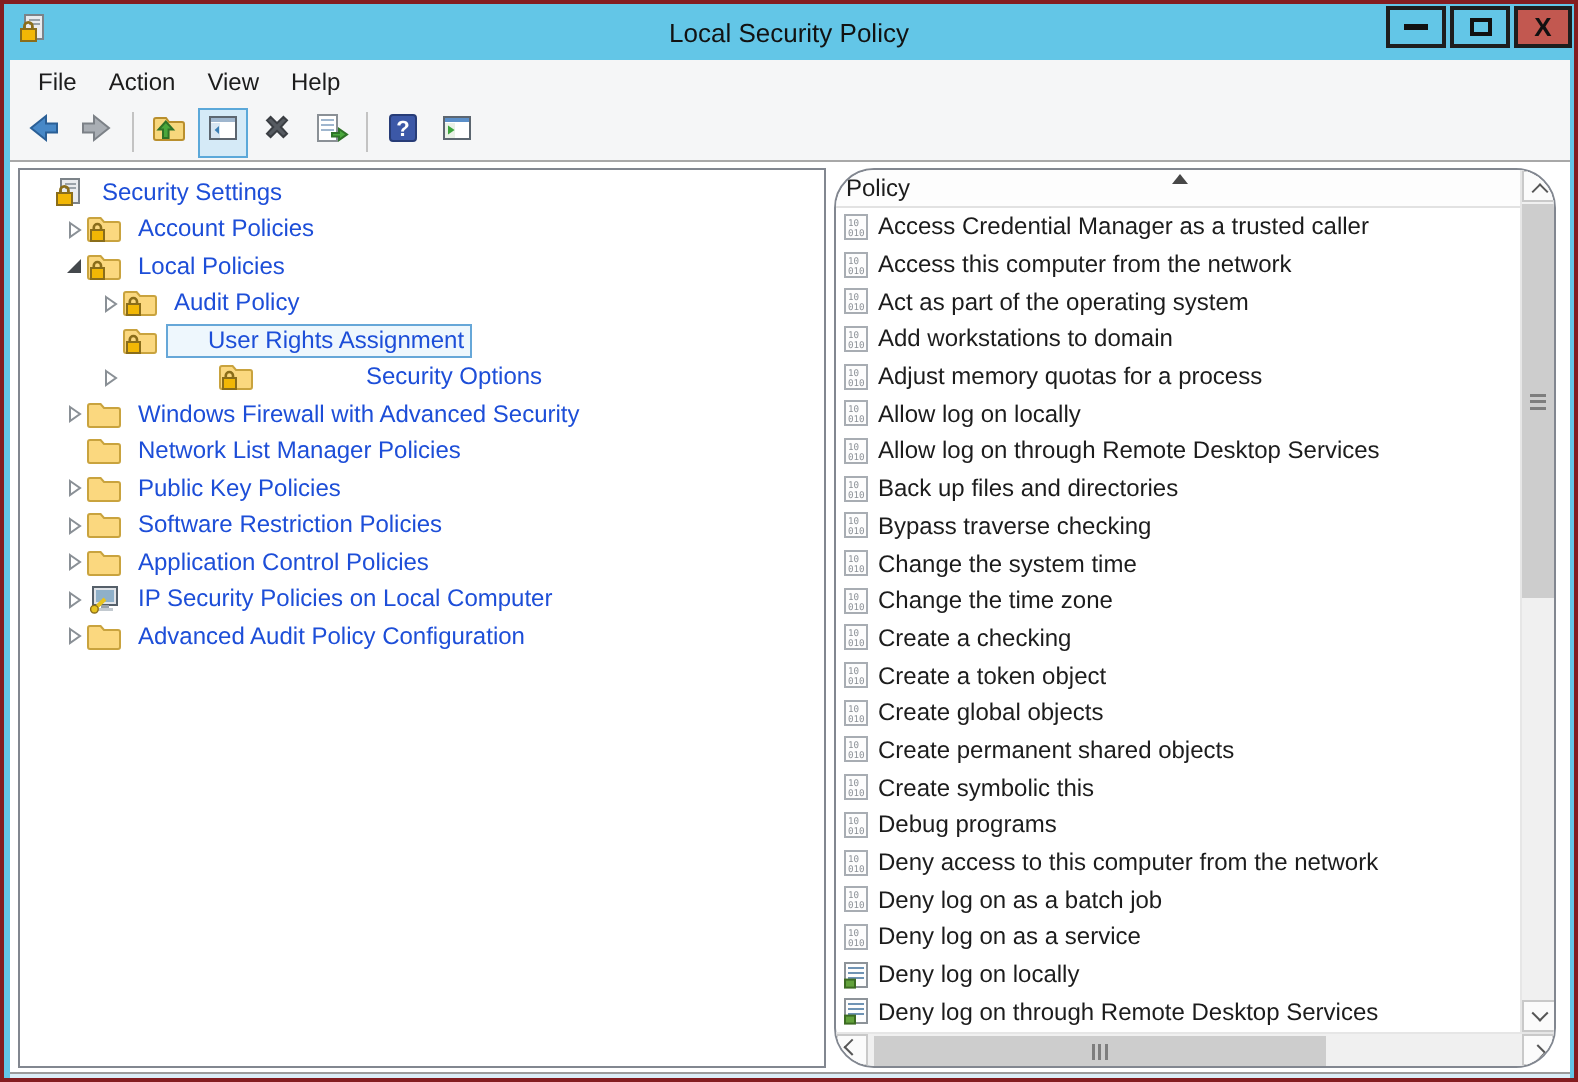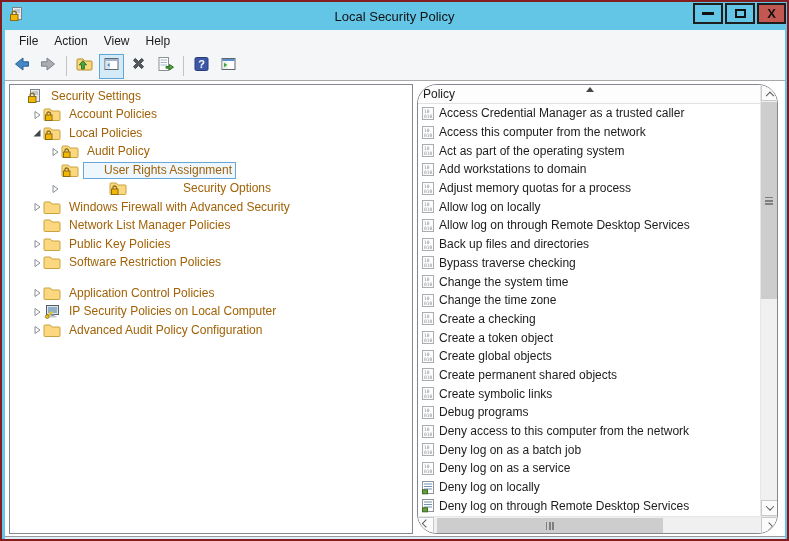--- a/index.html
+++ b/index.html
@@ -57,21 +57,21 @@
   
   .content { position:relative; height:455px; background:#fff; }
   .pane {
     position:absolute; top:3px; background:#fff;
     border:1px solid var(--c-pane-border); overflow:hidden;
   }
   .pane.left  { left:4px;  width:404px; height:450px; }
   .pane.right { left:412px; width:361px; height:450px;border-radius:20px; }
 
   
-  .tree { padding-top:2px; font-size:12px; color:#a16207; }
+  .tree { padding-top:2px; font-size:12px; color:#1d4ed8; }
   .trow { display:flex; align-items:center; height:18.5px; white-space:nowrap; }
   .texp { width:13px; height:13px; display:flex; align-items:center; justify-content:center; flex:none; }
   .ticn { width:18px; height:15px; display:flex; align-items:center; justify-content:center; flex:none; margin-right:4px; }
   .tlbl { padding:0 3px; border:1px solid transparent; line-height:15px; }
   .tlbl.selected { background:var(--c-sel-fill); border:1px solid var(--c-sel-border);padding-left:20px; }
 
   
   .colheader {
     position:absolute; left:0; top:0; height:19px; width:344px;
     background:#fdfdfd; border-bottom:1px solid #e2e2e2; border-right:1px solid #e2e2e2;
@@ -345,21 +345,21 @@
                   <path d="M3 1.5 L8 5 L3 8.5 Z" fill="#ffffff" stroke="#8a9096"></path>
                 </svg>
               </span>
               <span class="ticn">
                 <svg width="18" height="15" viewBox="0 0 18 15">
                   <path d="M1 4 V12.5 a1 1 0 0 0 1 1 H16 a1 1 0 0 0 1 -1 V5 a1 1 0 0 0 -1 -1 H9 L7.3 2 H2 a1 1 0 0 0 -1 1 Z" fill="#fbd87f" stroke="#c9a33e"></path>
                 </svg>
               </span>
               <span class="tlbl">Software Restriction Policies</span>
             </div>
-            <div class="trow" style="padding-left: 20px; margin-top: 12px;">
+            <div class="trow" style="padding-left: 20px;">
               <span class="texp">
                 <svg width="10" height="10" viewBox="0 0 10 10">
                   <path d="M3 1.5 L8 5 L3 8.5 Z" fill="#ffffff" stroke="#8a9096"></path>
                 </svg>
               </span>
               <span class="ticn">
                 <svg width="18" height="15" viewBox="0 0 18 15">
                   <path d="M1 4 V12.5 a1 1 0 0 0 1 1 H16 a1 1 0 0 0 1 -1 V5 a1 1 0 0 0 -1 -1 H9 L7.3 2 H2 a1 1 0 0 0 -1 1 Z" fill="#fbd87f" stroke="#c9a33e"></path>
                 </svg>
               </span>
@@ -556,21 +556,21 @@
               <span>Create permanent shared objects</span>
             </div>
             <div class="lrow">
               <span class="licn">
                 <svg width="14" height="15" viewBox="0 0 14 15">
                   <rect x="1.5" y="1.5" width="11" height="12" fill="#fdfdfd" stroke="#a8adb3"></rect>
                   <text x="3" y="6.8" font-size="4.6" fill="#8b9096" font-family="monospace">10</text>
                   <text x="3" y="11.8" font-size="4.6" fill="#8b9096" font-family="monospace">010</text>
                 </svg>
               </span>
-              <span>Create symbolic links</span>
+              <span>Create symbolic this</span>
             </div>
             <div class="lrow">
               <span class="licn">
                 <svg width="14" height="15" viewBox="0 0 14 15">
                   <rect x="1.5" y="1.5" width="11" height="12" fill="#fdfdfd" stroke="#a8adb3"></rect>
                   <text x="3" y="6.8" font-size="4.6" fill="#8b9096" font-family="monospace">10</text>
                   <text x="3" y="11.8" font-size="4.6" fill="#8b9096" font-family="monospace">010</text>
                 </svg>
               </span>
               <span>Debug programs</span>

